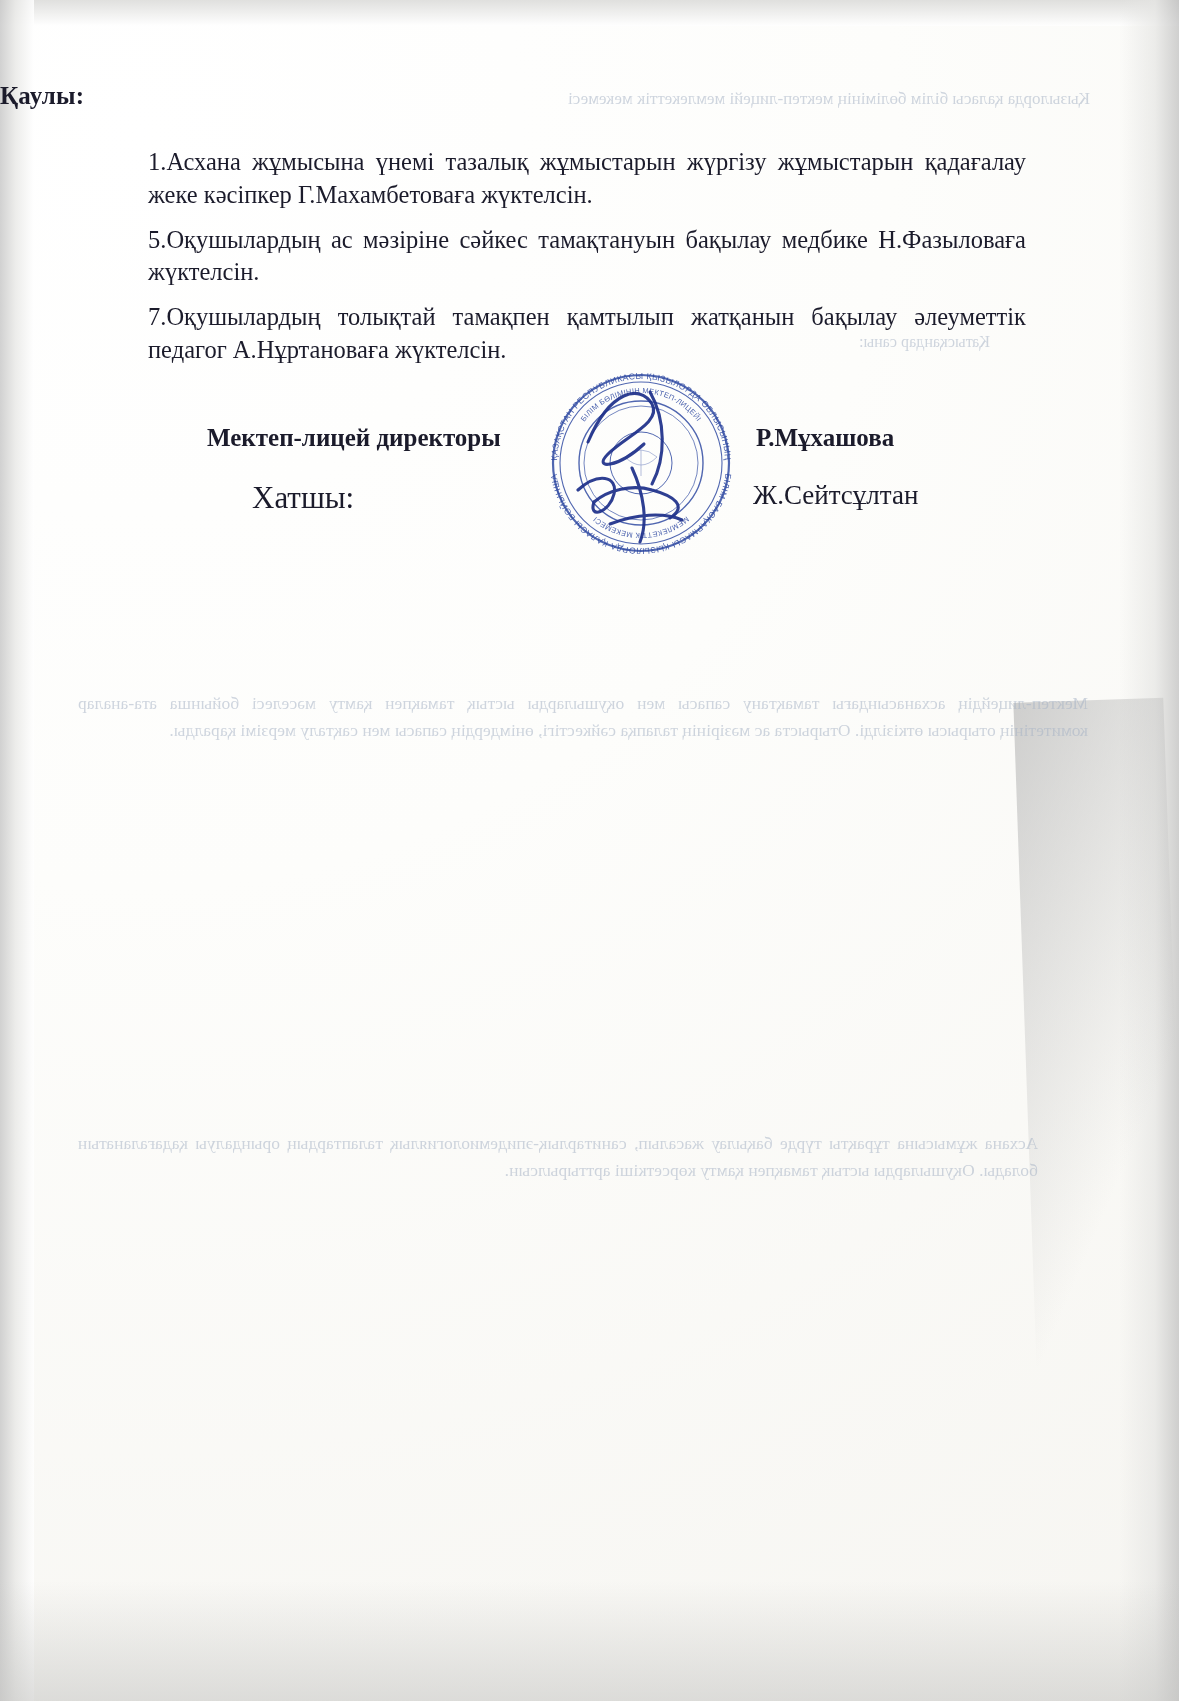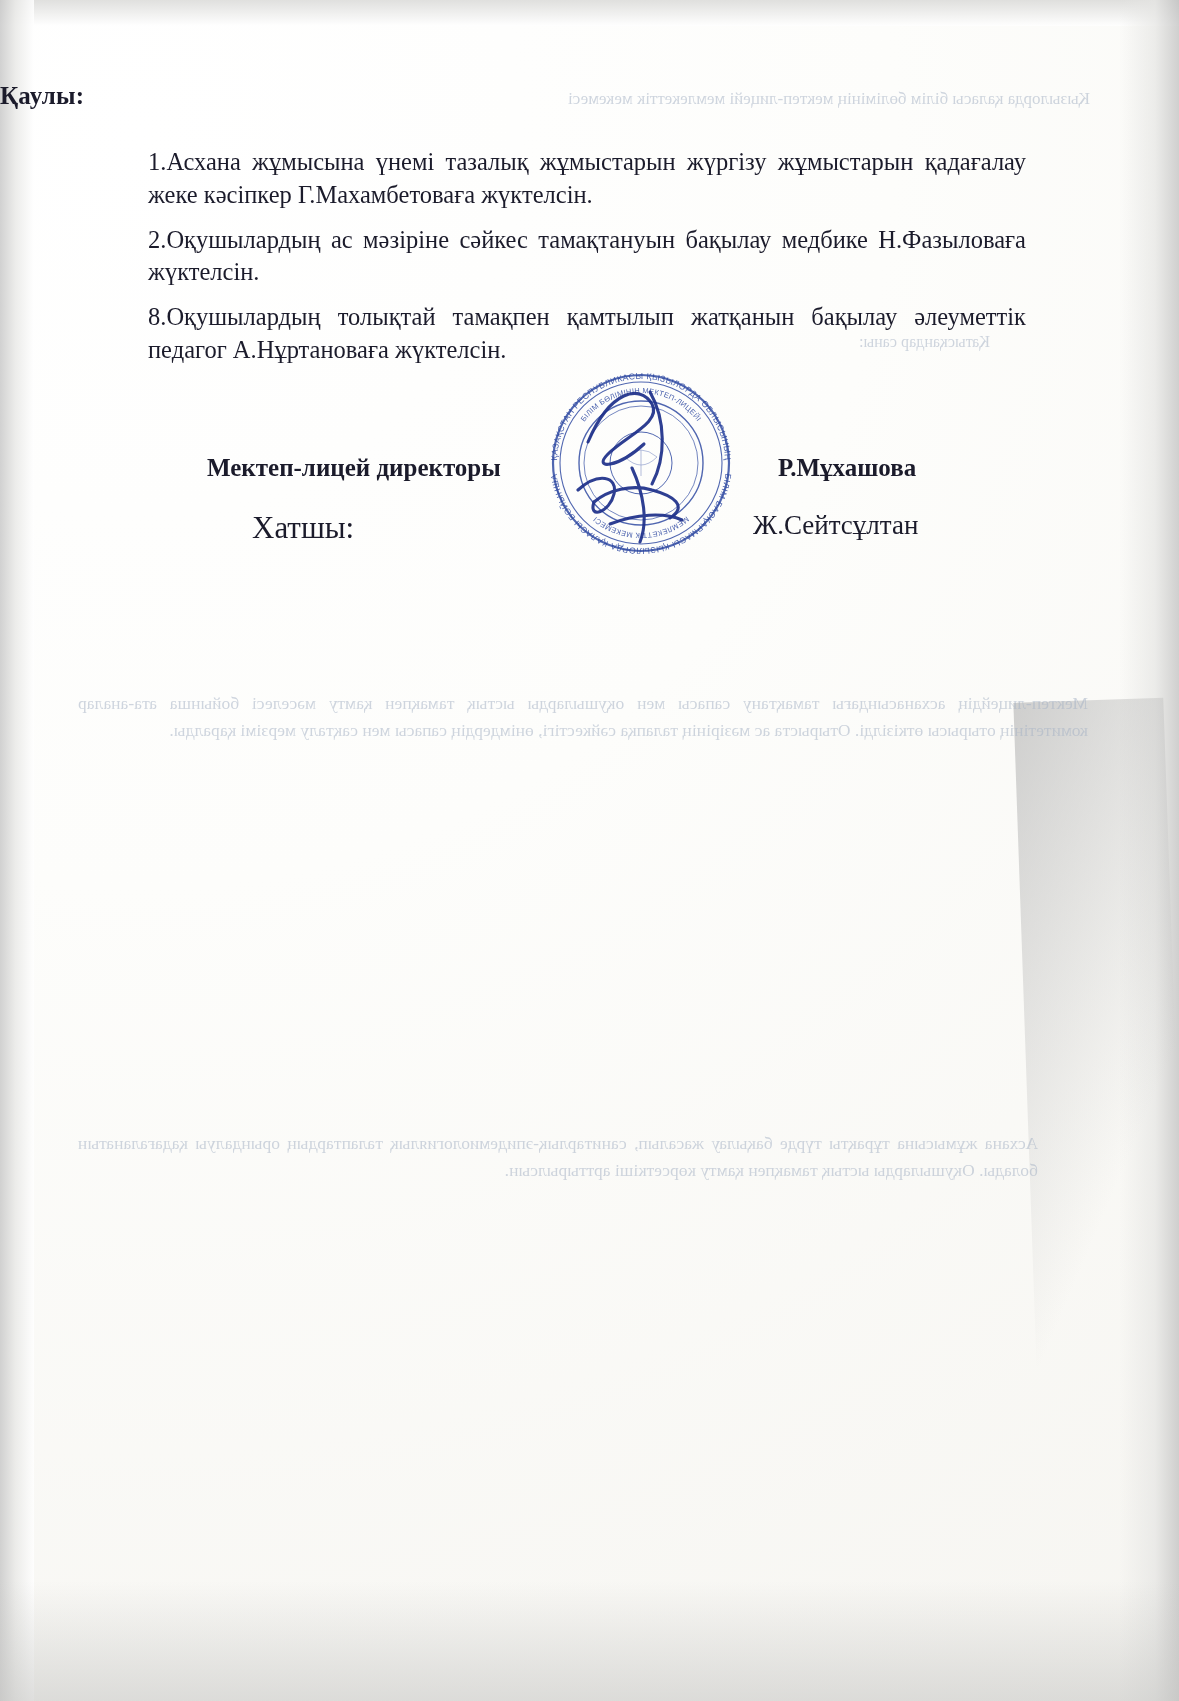--- a/index.html
+++ b/index.html
@@ -110,34 +110,33 @@
   }
   .signature-block {
     position: absolute;
     top: 424px;
     left: 0;
     width: 1179px;
   }
   .sig-row {
     position: relative;
     height: 56px;
-    margin-top: 30px;
   }
   .sig-role {
     position: absolute;
     font-size: 25px;
     font-weight: bold;
   }
   .sig-role.r1 { left: 207px; top: 0; }
   .sig-name {
     position: absolute;
     font-size: 25px;
     font-weight: bold;
   }
-  .sig-name.n1 { left: 778px; top: 0; }
+  .sig-name.n1 { left: 756px; top: 0; }
   .sig-role.r2 { left: 252px; top: 56px; font-weight: normal; font-size: 31px; }
   .sig-name.n2 { left: 753px; top: 56px; font-weight: normal; font-size: 27px; }
 
   
   .stamp {
     position: absolute;
     left: 540px;
     top: 362px;
     width: 202px;
     height: 202px;
@@ -180,22 +179,22 @@
   <div class="bleed bleed-top">Қызылорда қаласы білім бөлімінің мектеп-лицейі мемлекеттік мекемесі</div>
   <div class="bleed bleed-mid">Қатысқандар саны:</div>
   <div class="bleed bleed-block">Мектеп-лицейдің асханасындағы тамақтану сапасы мен оқушыларды ыстық тамақпен қамту мәселесі бойынша ата-аналар комитетінің отырысы өткізілді. Отырыста ас мәзірінің талапқа сәйкестігі, өнімдердің сапасы мен сақталу мерзімі қаралды.</div>
   <div class="bleed bleed-block2">Асхана жұмысына тұрақты түрде бақылау жасалып, санитарлық-эпидемиологиялық талаптардың орындалуы қадағаланатын болады. Оқушыларды ыстық тамақпен қамту көрсеткіші арттырылсын.</div>
 
   <div class="content">
     <div class="doc-title">Қаулы:</div>
 
     <div class="body-text">
       <p>1.Асхана жұмысына үнемі тазалық жұмыстарын жүргізу жұмыстарын қадағалау жеке кәсіпкер Г.Махамбетоваға жүктелсін.</p>
-      <p>2.Оқушылардың ас мәзіріне сәйкес тамақтануын бақылау медбике Н.Фазыловаға жүктелсін.</p>
-      <p>8.Оқушылардың толықтай тамақпен қамтылып жатқанын бақылау әлеуметтік педагог А.Нұртановаға жүктелсін.</p>
+      <p>5.Оқушылардың ас мәзіріне сәйкес тамақтануын бақылау медбике Н.Фазыловаға жүктелсін.</p>
+      <p>7.Оқушылардың толықтай тамақпен қамтылып жатқанын бақылау әлеуметтік педагог А.Нұртановаға жүктелсін.</p>
     </div>
 
     <div class="signature-block">
       <div class="sig-row">
         <span class="sig-role r1">Мектеп-лицей  директоры</span>
         <span class="sig-name n1">Р.Мұхашова</span>
         <span class="sig-role r2">Хатшы:</span>
         <span class="sig-name n2">Ж.Сейтсұлтан</span>
       </div>
     </div>

